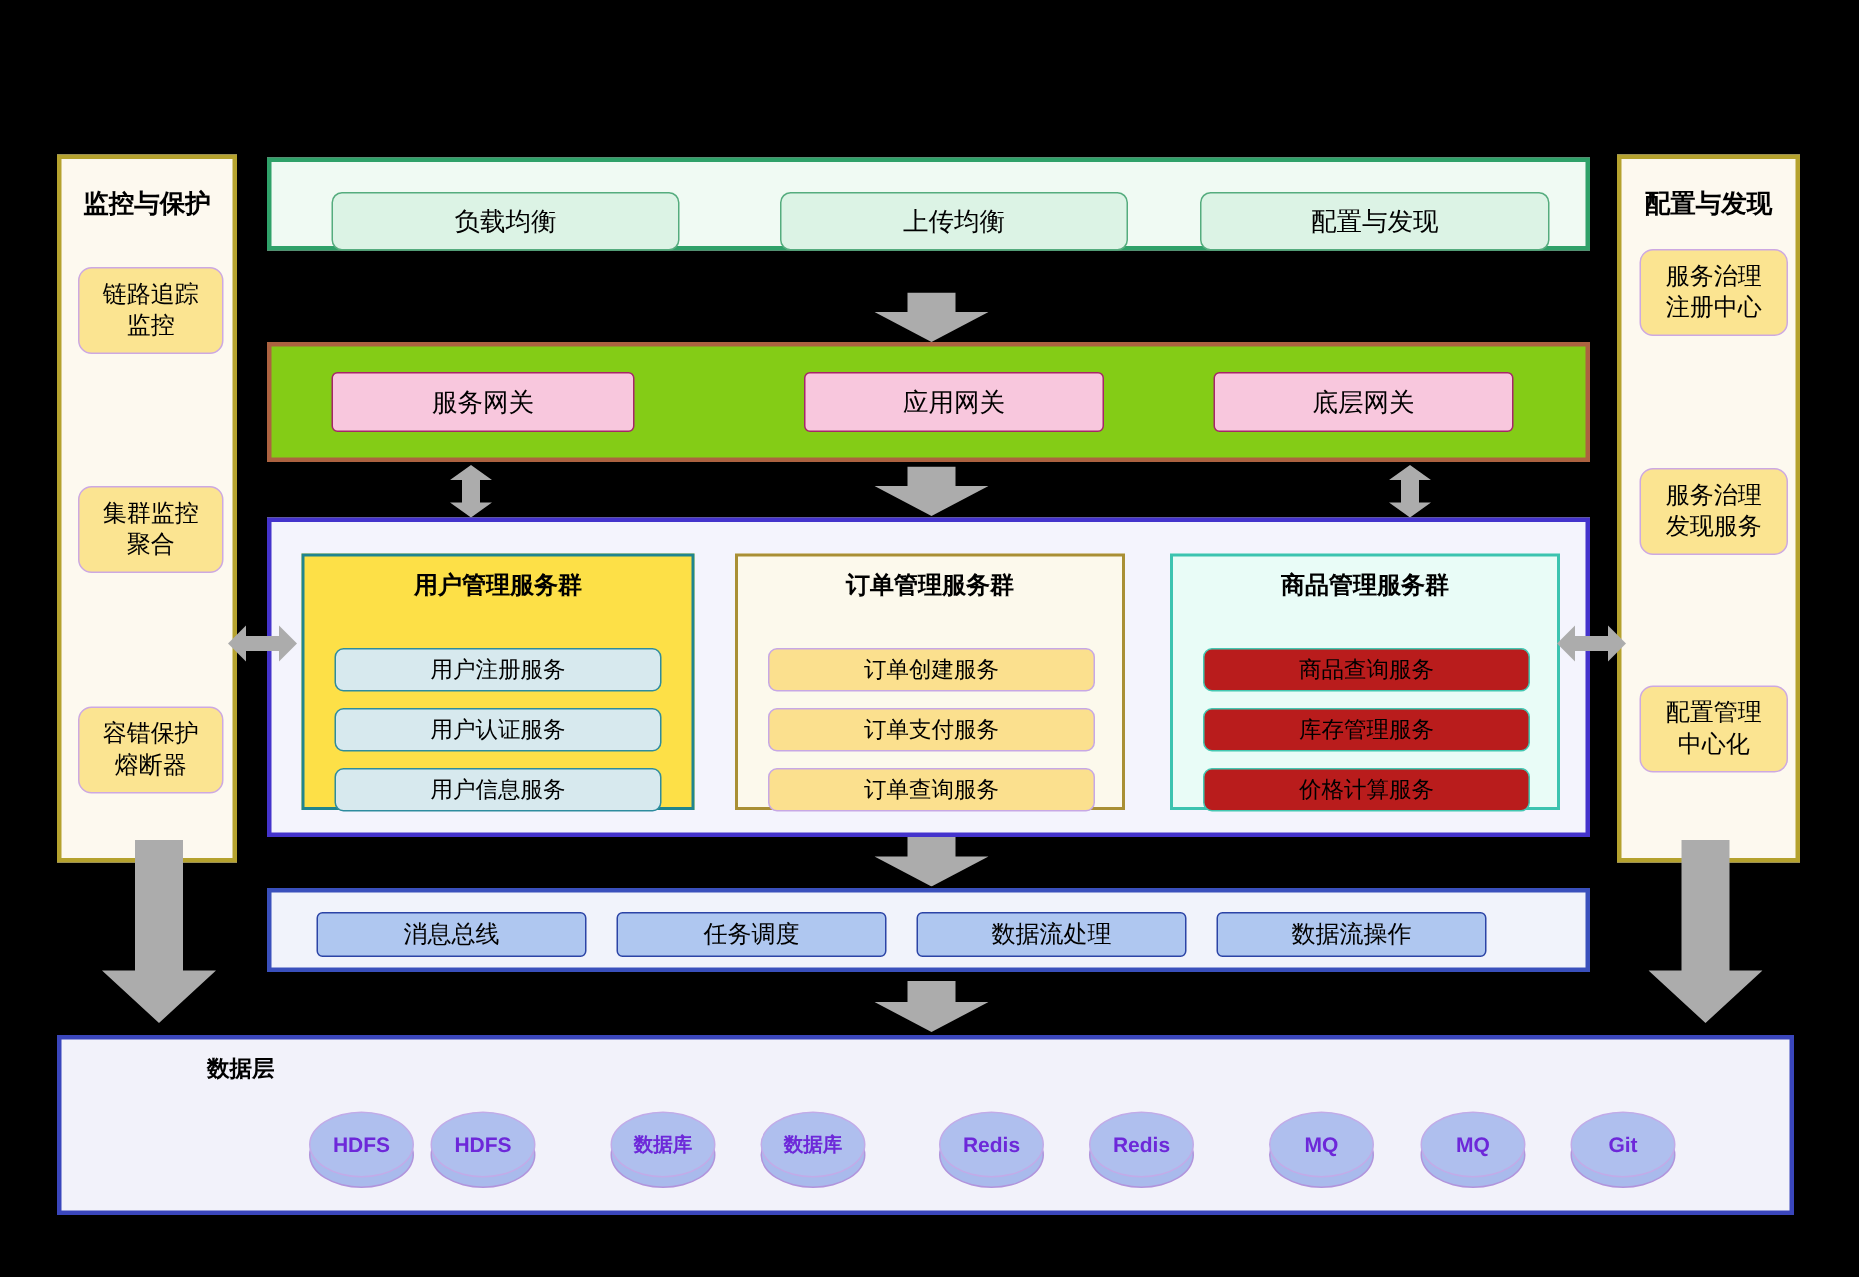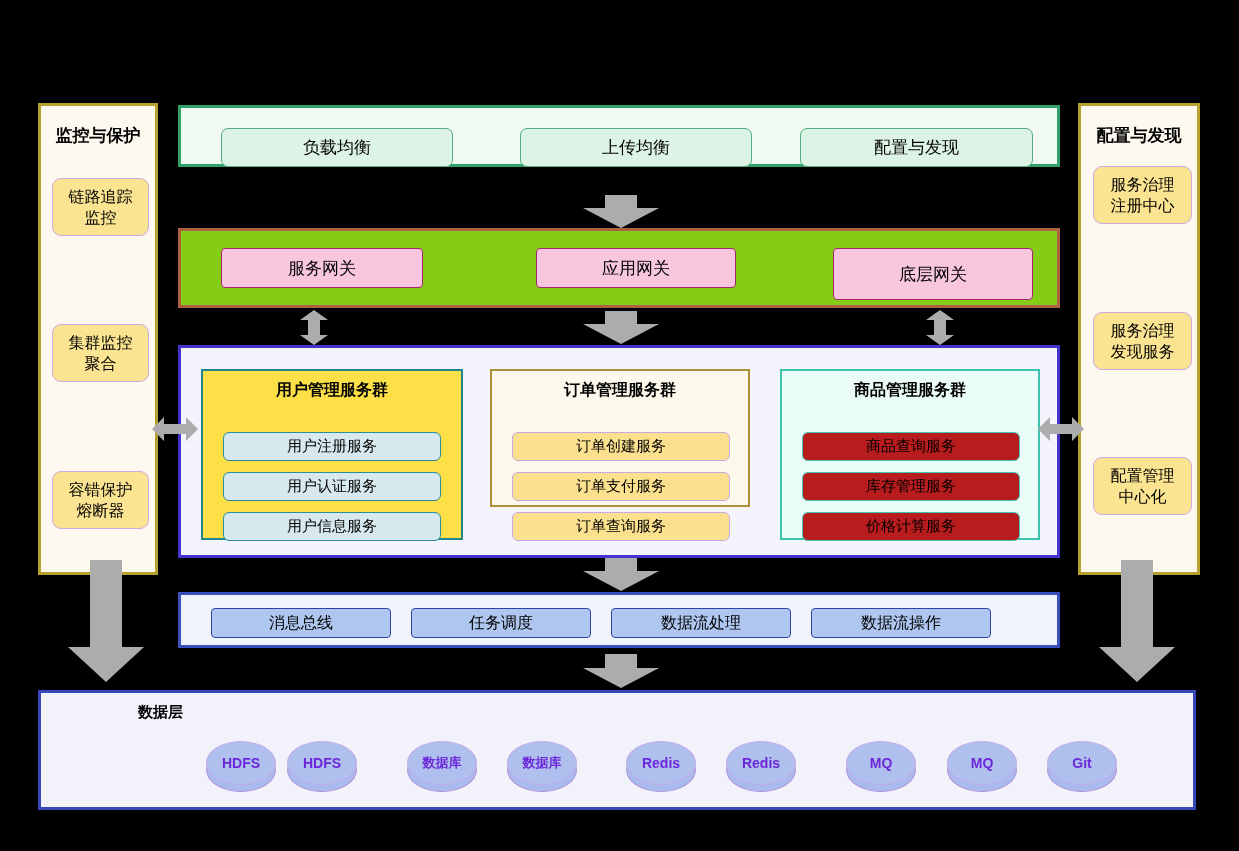--- a/index.html
+++ b/index.html
@@ -81,33 +81,33 @@
 
   <div class="layer layer-green" style="left:178px;top:105px;width:882px;height:62px;">
     <div class="chip chip-green" style="left:40px;top:20px;width:232px;height:39px;">负载均衡</div>
     <div class="chip chip-green" style="left:339px;top:20px;width:232px;height:39px;">上传均衡</div>
     <div class="chip chip-green" style="left:619px;top:20px;width:233px;height:39px;">配置与发现</div>
   </div>
 
   <div class="layer layer-gateway" style="left:178px;top:228px;width:882px;height:80px;">
     <div class="chip chip-pink" style="left:40px;top:17px;width:202px;height:40px;">服务网关</div>
     <div class="chip chip-pink" style="left:355px;top:17px;width:200px;height:40px;">应用网关</div>
-    <div class="chip chip-pink" style="left:652px;top:17px;width:200px;height:52px;">底层网关</div>
+    <div class="chip chip-pink" style="left:628px;top:17px;width:200px;height:40px;">底层网关</div>
   </div>
 
   <div class="layer layer-main" style="left:178px;top:345px;width:882px;height:213px;">
 
     <div class="group group-users" style="left:20px;top:21px;width:262px;height:171px;">
       <div class="group-title">用户管理服务群</div>
       <div class="svc svc-users" style="top:61px;">用户注册服务</div>
       <div class="svc svc-users" style="top:101px;">用户认证服务</div>
       <div class="svc svc-users" style="top:141px;">用户信息服务</div>
     </div>
 
-    <div class="group group-orders" style="left:309px;top:21px;width:260px;height:138px;">
+    <div class="group group-orders" style="left:309px;top:21px;width:260px;height:171px;">
       <div class="group-title">订单管理服务群</div>
       <div class="svc svc-orders" style="top:61px;">订单创建服务</div>
       <div class="svc svc-orders" style="top:101px;">订单支付服务</div>
       <div class="svc svc-orders" style="top:141px;">订单查询服务</div>
     </div>
 
     <div class="group group-products" style="left:599px;top:21px;width:260px;height:171px;">
       <div class="group-title">商品管理服务群</div>
       <div class="svc svc-products" style="top:61px;">商品查询服务</div>
       <div class="svc svc-products" style="top:101px;">库存管理服务</div>

